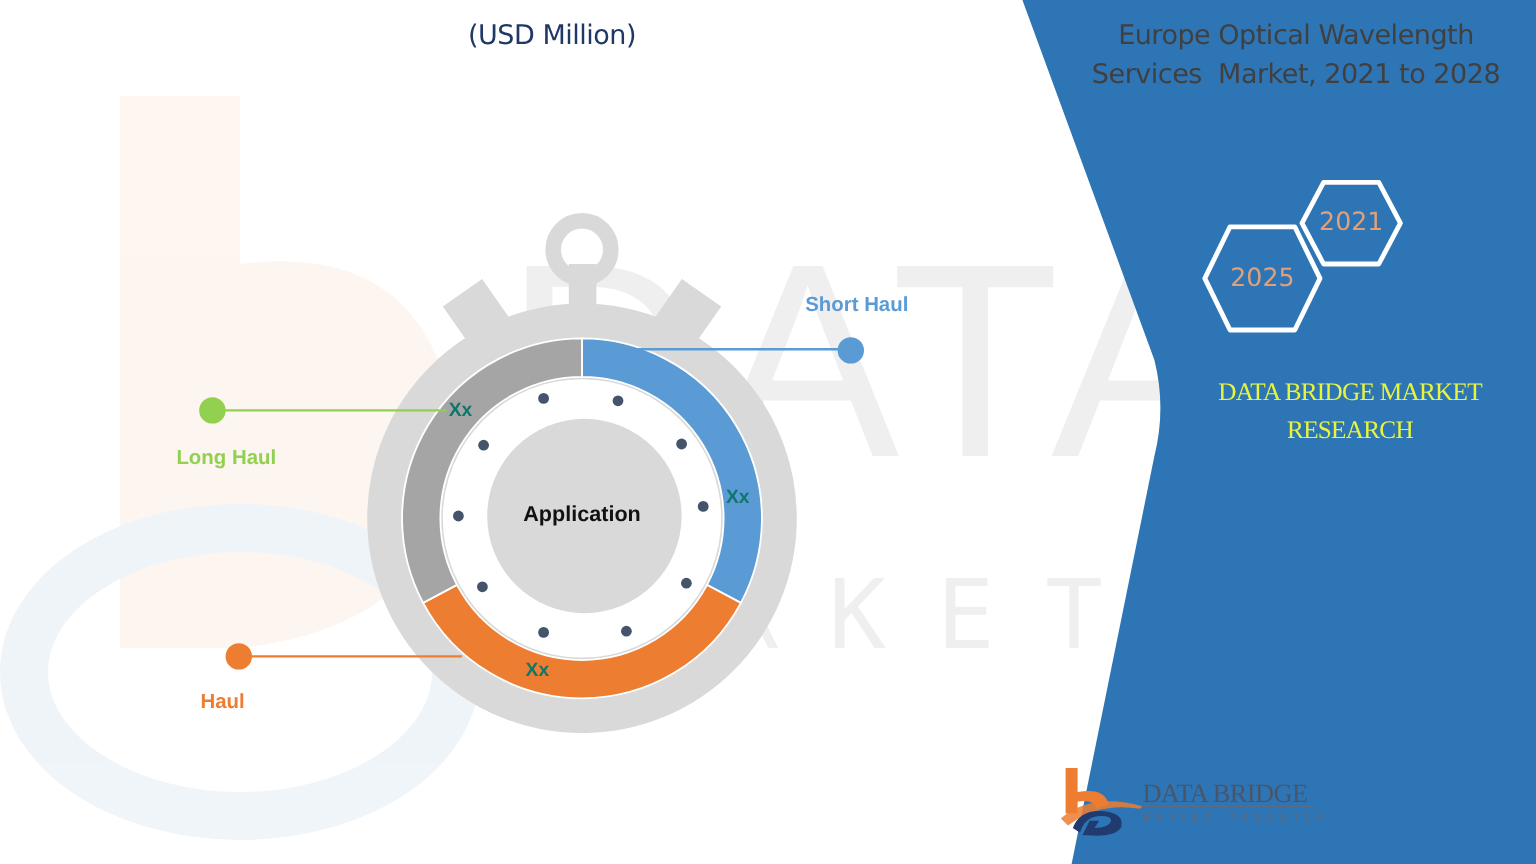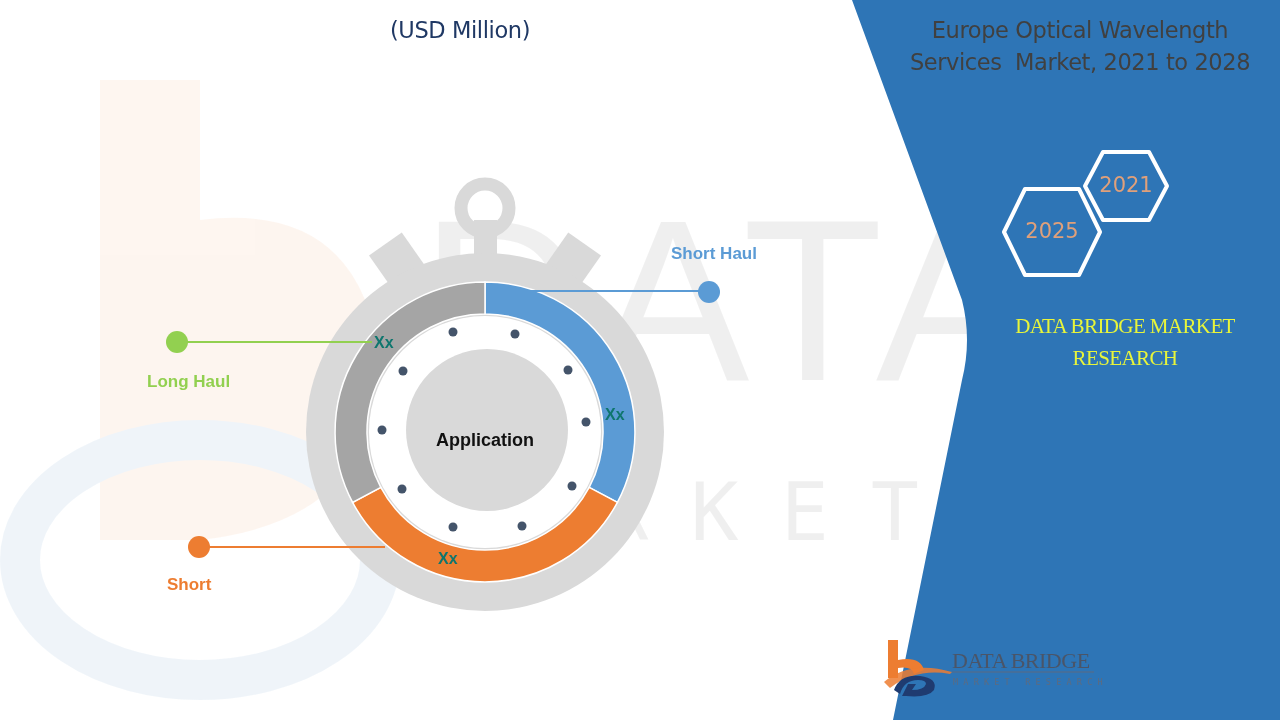--- a/index.html
+++ b/index.html
@@ -34,21 +34,21 @@
   }
 
   .chart-svg { position: absolute; left: 0; top: 0; }
 
   .seg-label {
     position: absolute; font-weight: bold; font-size: 16px; color: #0f766e;
     font-family: "Liberation Sans", sans-serif;
   }
   .center-label {
     position: absolute; left: 405px; top: 418px; width: 160px; text-align: center;
-    font-weight: bold; font-size: 18px; color: #111111; font-family: "Liberation Sans", sans-serif; margin-top: 12px;
+    font-weight: bold; font-size: 18px; color: #111111; font-family: "Liberation Sans", sans-serif;
   }
   .legend-label {
     position: absolute; font-weight: bold; font-size: 17px;
     font-family: "Liberation Sans", sans-serif;
   }
 
   .logo { position: absolute; left: 880px; top: 638px; width: 230px; height: 60px; }
   .logo-text-main {
     position: absolute; left: 952px; top: 648px; color: #4a5568; font-size: 22px;
     font-family: "Liberation Serif", serif; letter-spacing: -0.5px;
@@ -147,13 +147,13 @@
 </svg>
 
 <div class="seg-label" style="left:374px; top:334px;">Xx</div>
 <div class="seg-label" style="left:605px; top:406px;">Xx</div>
 <div class="seg-label" style="left:438px; top:550px;">Xx</div>
 
 <div class="center-label">Application</div>
 
 <div class="legend-label" style="left:671px; top:244px; color:#5b9bd5;">Short Haul</div>
 <div class="legend-label" style="left:147px; top:372px; color:#92d050;">Long Haul</div>
-<div class="legend-label" style="left:167px; top:575px; color:#ed7d31;">Short</div>
+<div class="legend-label" style="left:167px; top:575px; color:#ed7d31;">Haul</div>
 
 </body></html>

